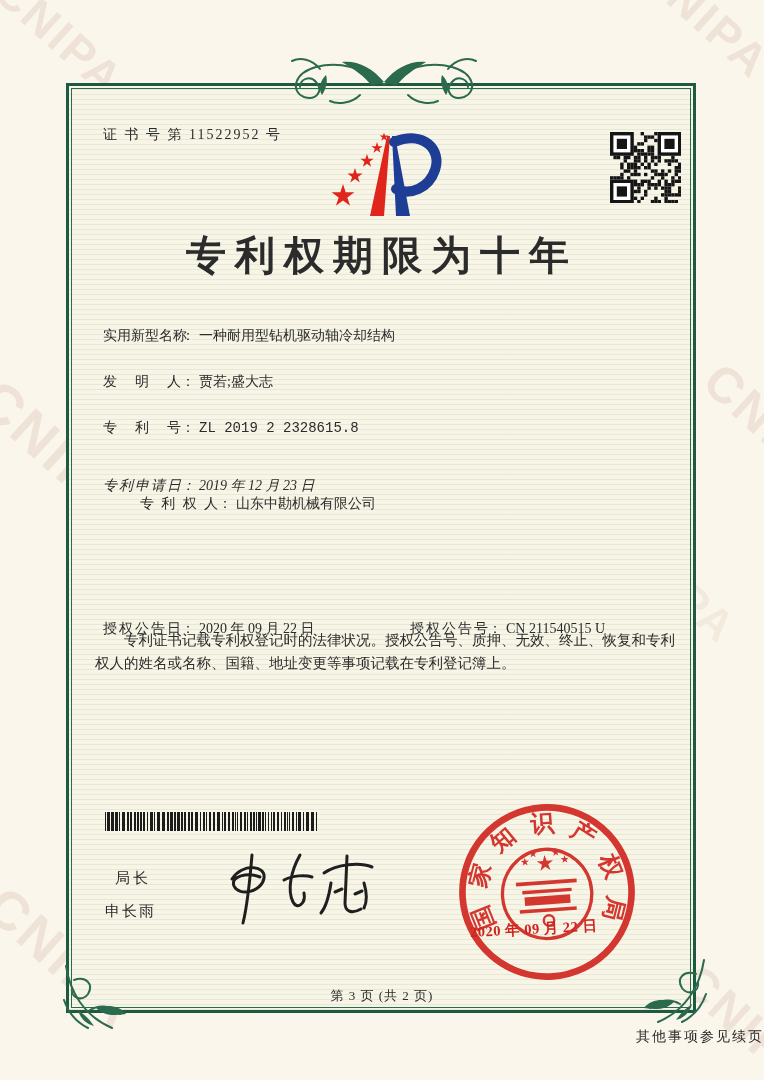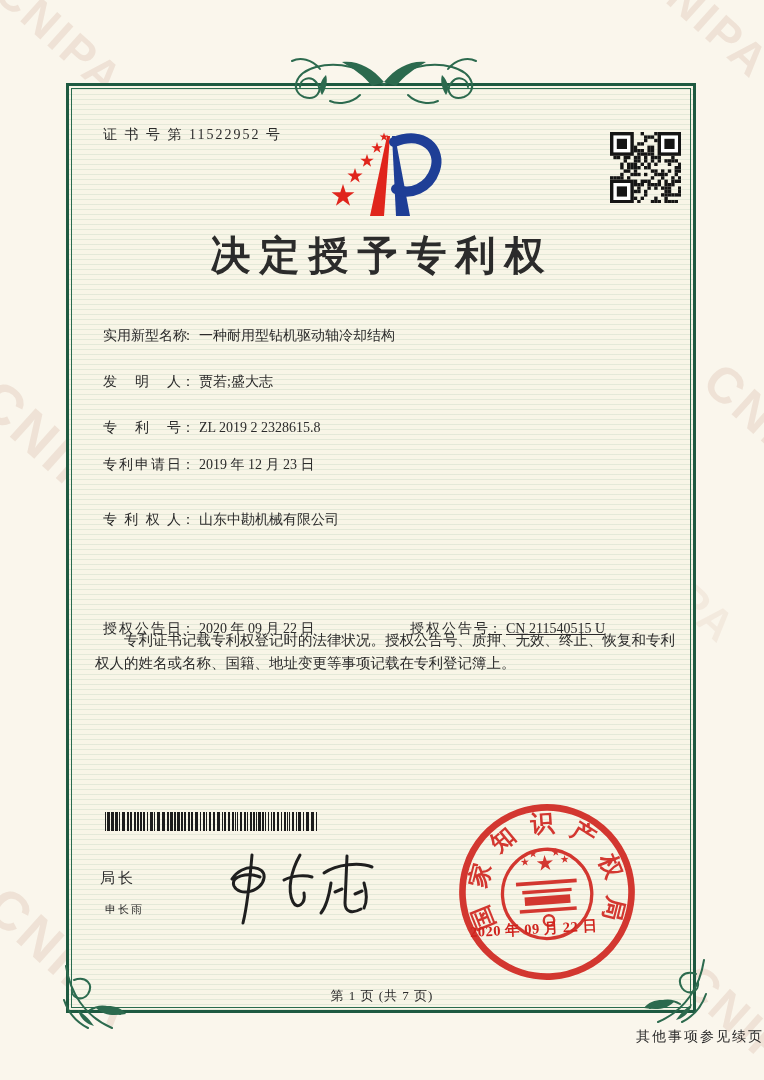--- a/index.html
+++ b/index.html
@@ -16,27 +16,27 @@
   .frame::after{content:"";position:absolute;inset:2px;border:1px solid #2a6b4e;pointer-events:none;}
   .cert-no{position:absolute;left:103px;top:126px;font-size:14px;letter-spacing:2px;text-align:center;}
   .logo{position:absolute;left:326px;top:128px;}
   .qr{position:absolute;left:610px;top:132px;line-height:0;}
   .title{position:absolute;left:0;top:228px;width:764px;text-align:center;
          font-size:40px;font-weight:bold;letter-spacing:9px;}
   .frow{position:absolute;left:103px;width:580px;font-size:14px;white-space:nowrap;}
   .flabel{display:inline-block;width:78px;text-align:justify;text-align-last:justify;
           vertical-align:top;}
   .fvalue{margin-left:4px;}
-  .grant2{position:absolute;left:307px;top:0;text-decoration:underline;}
+  .grant2{position:absolute;left:307px;top:0;}
   .paras{position:absolute;left:95px;top:629px;width:580px;font-size:14.5px;
          line-height:22.5px;text-align:justify;}
   .paras p{margin:0;text-indent:2em;}
   .barcode{position:absolute;left:105px;top:812px;line-height:0;}
-  .sig-title{position:absolute;left:100px;top:869px;font-size:15px;letter-spacing:3px;}
-  .sig-name{position:absolute;left:105px;top:902px;font-size:11px;letter-spacing:2px;}
+  .sig-title{position:absolute;left:115px;top:869px;font-size:15px;letter-spacing:3px;}
+  .sig-name{position:absolute;left:105px;top:902px;font-size:15px;letter-spacing:2px;}
   .signature{position:absolute;left:212px;top:843px;}
   .seal{position:absolute;left:452px;top:797px;opacity:.9;transform:rotate(-4deg);}
   .seal-date{position:absolute;left:470px;top:923px;color:#d0231d;font-size:14.5px;
              letter-spacing:.5px;transform:rotate(-3deg);transform-origin:left center;
              font-weight:bold;white-space:nowrap;}
   .page-no{position:absolute;left:0;top:987px;width:764px;text-align:center;font-size:13px;letter-spacing:1px;}
   .foot-note{position:absolute;left:0;top:1028px;width:764px;text-align:right;font-size:14px;letter-spacing:2px;}
   .orn-top{position:absolute;left:262px;top:51px;}
   .orn-bl{position:absolute;left:56px;top:958px;}
   .orn-br{position:absolute;left:634px;top:952px;}
@@ -268,35 +268,35 @@
         <rect x="27.2" y="68" width="3.4" height="3.4" fill="#151515"></rect>
         <rect x="40.8" y="68" width="3.4" height="3.4" fill="#151515"></rect>
         <rect x="44.199999999999996" y="68" width="3.4" height="3.4" fill="#151515"></rect>
         <rect x="47.6" y="68" width="3.4" height="3.4" fill="#151515"></rect>
         <rect x="54.4" y="68" width="3.4" height="3.4" fill="#151515"></rect>
         <rect x="57.8" y="68" width="3.4" height="3.4" fill="#151515"></rect>
         <rect x="61.199999999999996" y="68" width="3.4" height="3.4" fill="#151515"></rect>
         <rect x="64.6" y="68" width="3.4" height="3.4" fill="#151515"></rect>
       </svg></div>
 
-  <div class="title">决定授予专利权</div>
+  <div class="title">专利权期限为十年</div>
 
   <div class="frow" style="top:327px;">
     <span class="flabel">实用新型名称</span><span>：</span><span class="fvalue">一种耐用型钻机驱动轴冷却结构</span>
   </div>
   <div class="frow" style="top:373px;">
     <span class="flabel">发明人</span><span>：</span><span class="fvalue">贾若;盛大志</span>
   </div>
-  <div class="frow" style="top:419px;">
+  <div class="frow" style="top:419px;font-family:Liberation Mono, monospace;">
     <span class="flabel">专利号</span><span>：</span><span class="fvalue">ZL 2019 2 2328615.8</span>
   </div>
-  <div class="frow" style="top:456px;">
+  <div class="frow" style="top:477px;font-style:italic;">
     <span class="flabel">专利申请日</span><span>：</span><span class="fvalue">2019 年 12 月 23 日</span>
   </div>
-  <div class="frow" style="top:511px;">
+  <div class="frow" style="top:495px;margin-left:37px;">
     <span class="flabel">专利权人</span><span>：</span><span class="fvalue">山东中勘机械有限公司</span>
   </div>
   <div class="frow" style="top:600px;margin-top:20px;">
     <span class="flabel">授权公告日</span><span>：</span><span class="fvalue">2020 年 09 月 22 日</span>
     <span class="grant2">
       <span class="flabel">授权公告号</span><span>：</span><span class="fvalue">CN 211540515 U</span>
     </span>
   </div>
 
   <div class="paras">
@@ -419,16 +419,16 @@
       <use href="#st" transform="translate(121,67) scale(4.5)" stroke="none"></use>
       <path d="M68,90 H132" fill="none" stroke-width="4"></path>
       <path d="M74,99 H126" fill="none" stroke-width="3.5"></path>
       <rect x="76" y="104" width="48" height="9" stroke="none"></rect>
       <path d="M70,119 H130" fill="none" stroke-width="3.5"></path>
       <circle cx="100" cy="130" r="5.5" fill="none" stroke-width="2.5"></circle>
     </g>
   </svg>
   <div class="seal-date">2020 年 09 月 22 日</div>
 
-  <div class="page-no">第 1 页 (共 7 页)</div>
+  <div class="page-no">第 3 页 (共 2 页)</div>
   <div class="foot-note">其他事项参见续页</div>
 
 </div>
 
 </body></html>

